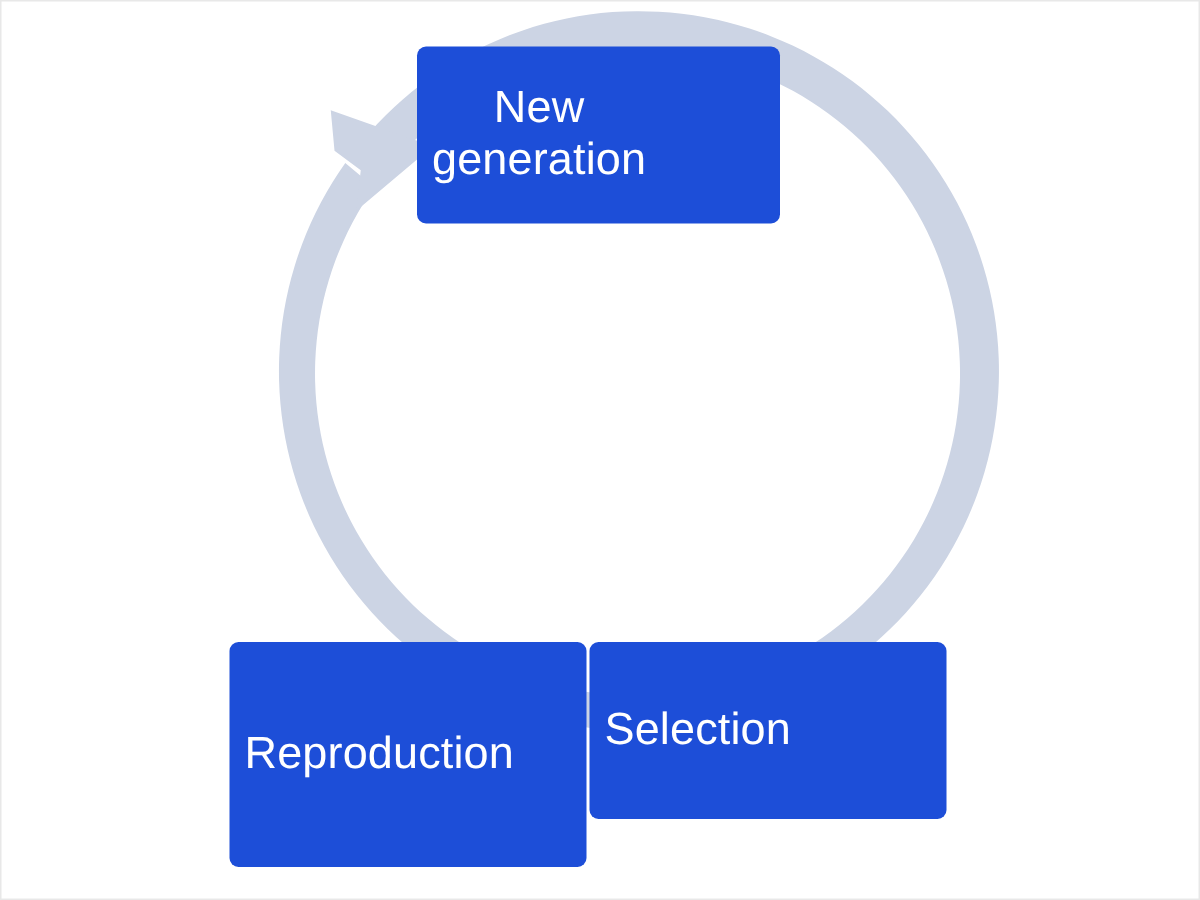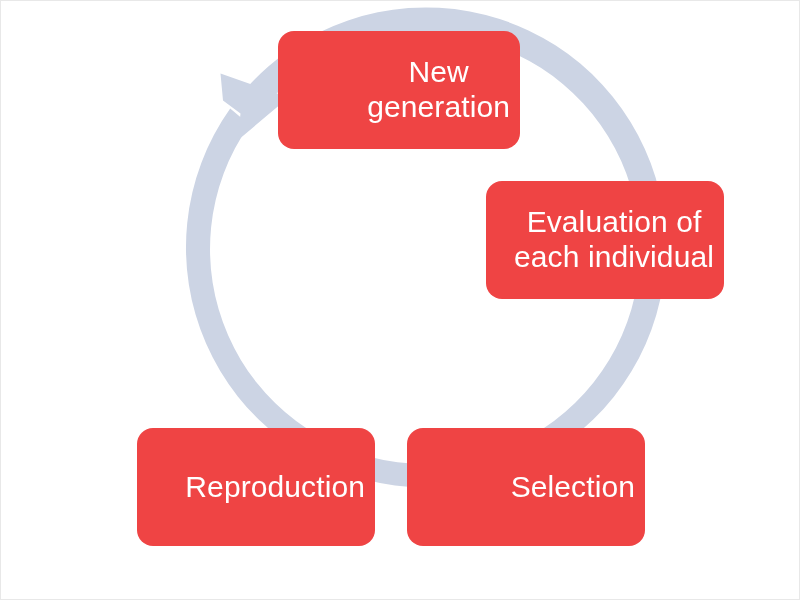--- a/index.html
+++ b/index.html
@@ -20,25 +20,25 @@
   }
   #ring-layer {
     position: absolute;
     left: 0;
     top: 0;
     width: 800px;
     height: 600px;
   }
   .node {
     position: absolute;
-    background: #ef4444;
-    border-radius: 16px;
+    background: #1d4ed8;
+    border-radius: 6px;
     display: flex;
     align-items: center;
-    justify-content: flex-end;
+    justify-content: flex-start;
     text-align: center;
     box-sizing: border-box;
     z-index: 3;
   }
   .node-label {
     color: #ffffff;
     font-size: 30px;
     font-weight: 400;
     line-height: 1.16;
     letter-spacing: 0.1px;
@@ -46,24 +46,24 @@
     white-space: pre-line;
   }
   
   #node-new-generation {
     left: 277px;  top: 30px;   width: 242px; height: 118px;
   }
   #node-evaluation {
     left: 485px;  top: 180px;  width: 238px; height: 118px;
   }
   #node-selection {
-    left: 406px;  top: 427px;  width: 238px; height: 118px;
+    left: 392px;  top: 427px;  width: 238px; height: 118px;
   }
   #node-reproduction {
-    left: 136px;  top: 427px;  width: 238px; height: 118px;
+    left: 152px;  top: 427px;  width: 238px; height: 150px;
   }
   #node-mutation {
     left: 70px;   top: 180px;  width: 240px; height: 118px;
   }
 </style>
 </head>
 <body>
 
 <div id="canvas">
 
@@ -76,24 +76,20 @@
              Z" fill="#ccd4e4"></path>
 
     <polygon points="219.5,72.5 287.5,96.5 236.5,139.5 239.5,112.5 222.0,99.5" fill="#ccd4e4"></polygon>
   </svg>
 
   <div class="node" id="node-new-generation">
     <span class="node-label">New
 generation</span>
   </div>
 
-  <div class="node" id="node-evaluation">
-    <span class="node-label">Evaluation of
-each individual</span>
-  </div>
 
   <div class="node" id="node-selection">
     <span class="node-label">Selection</span>
   </div>
 
   <div class="node" id="node-reproduction">
     <span class="node-label">Reproduction</span>
   </div>
 
 

